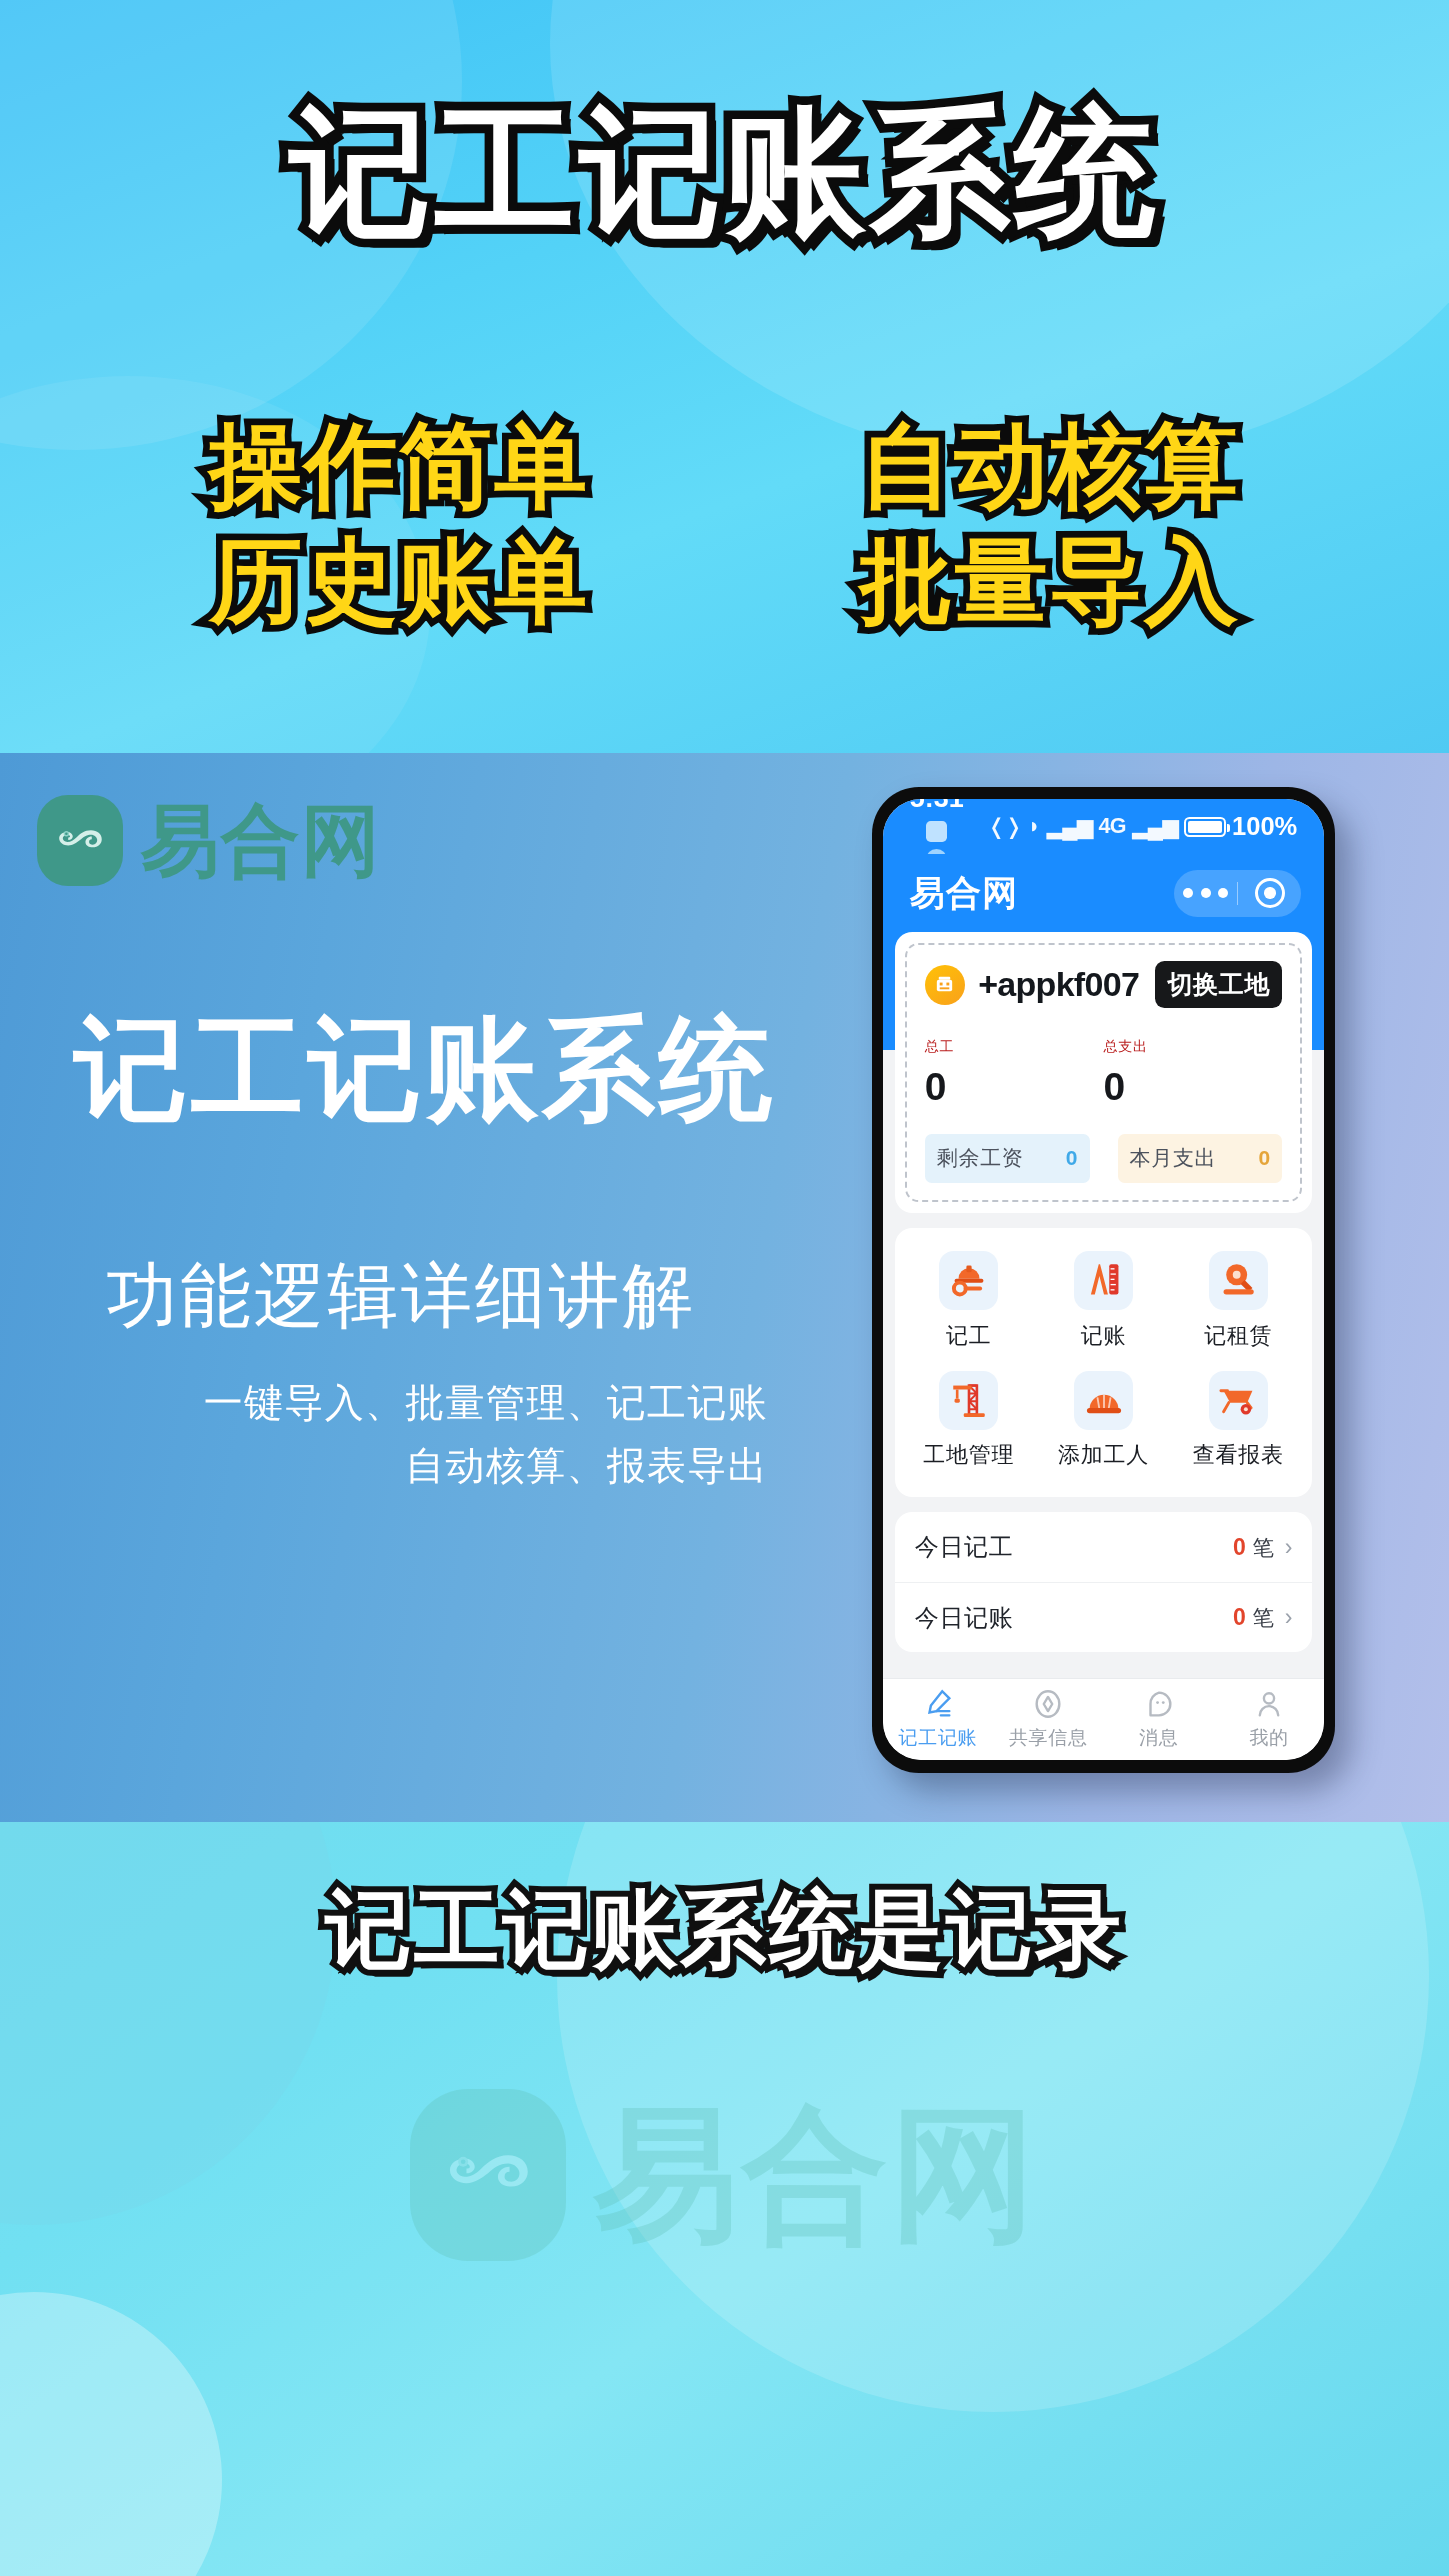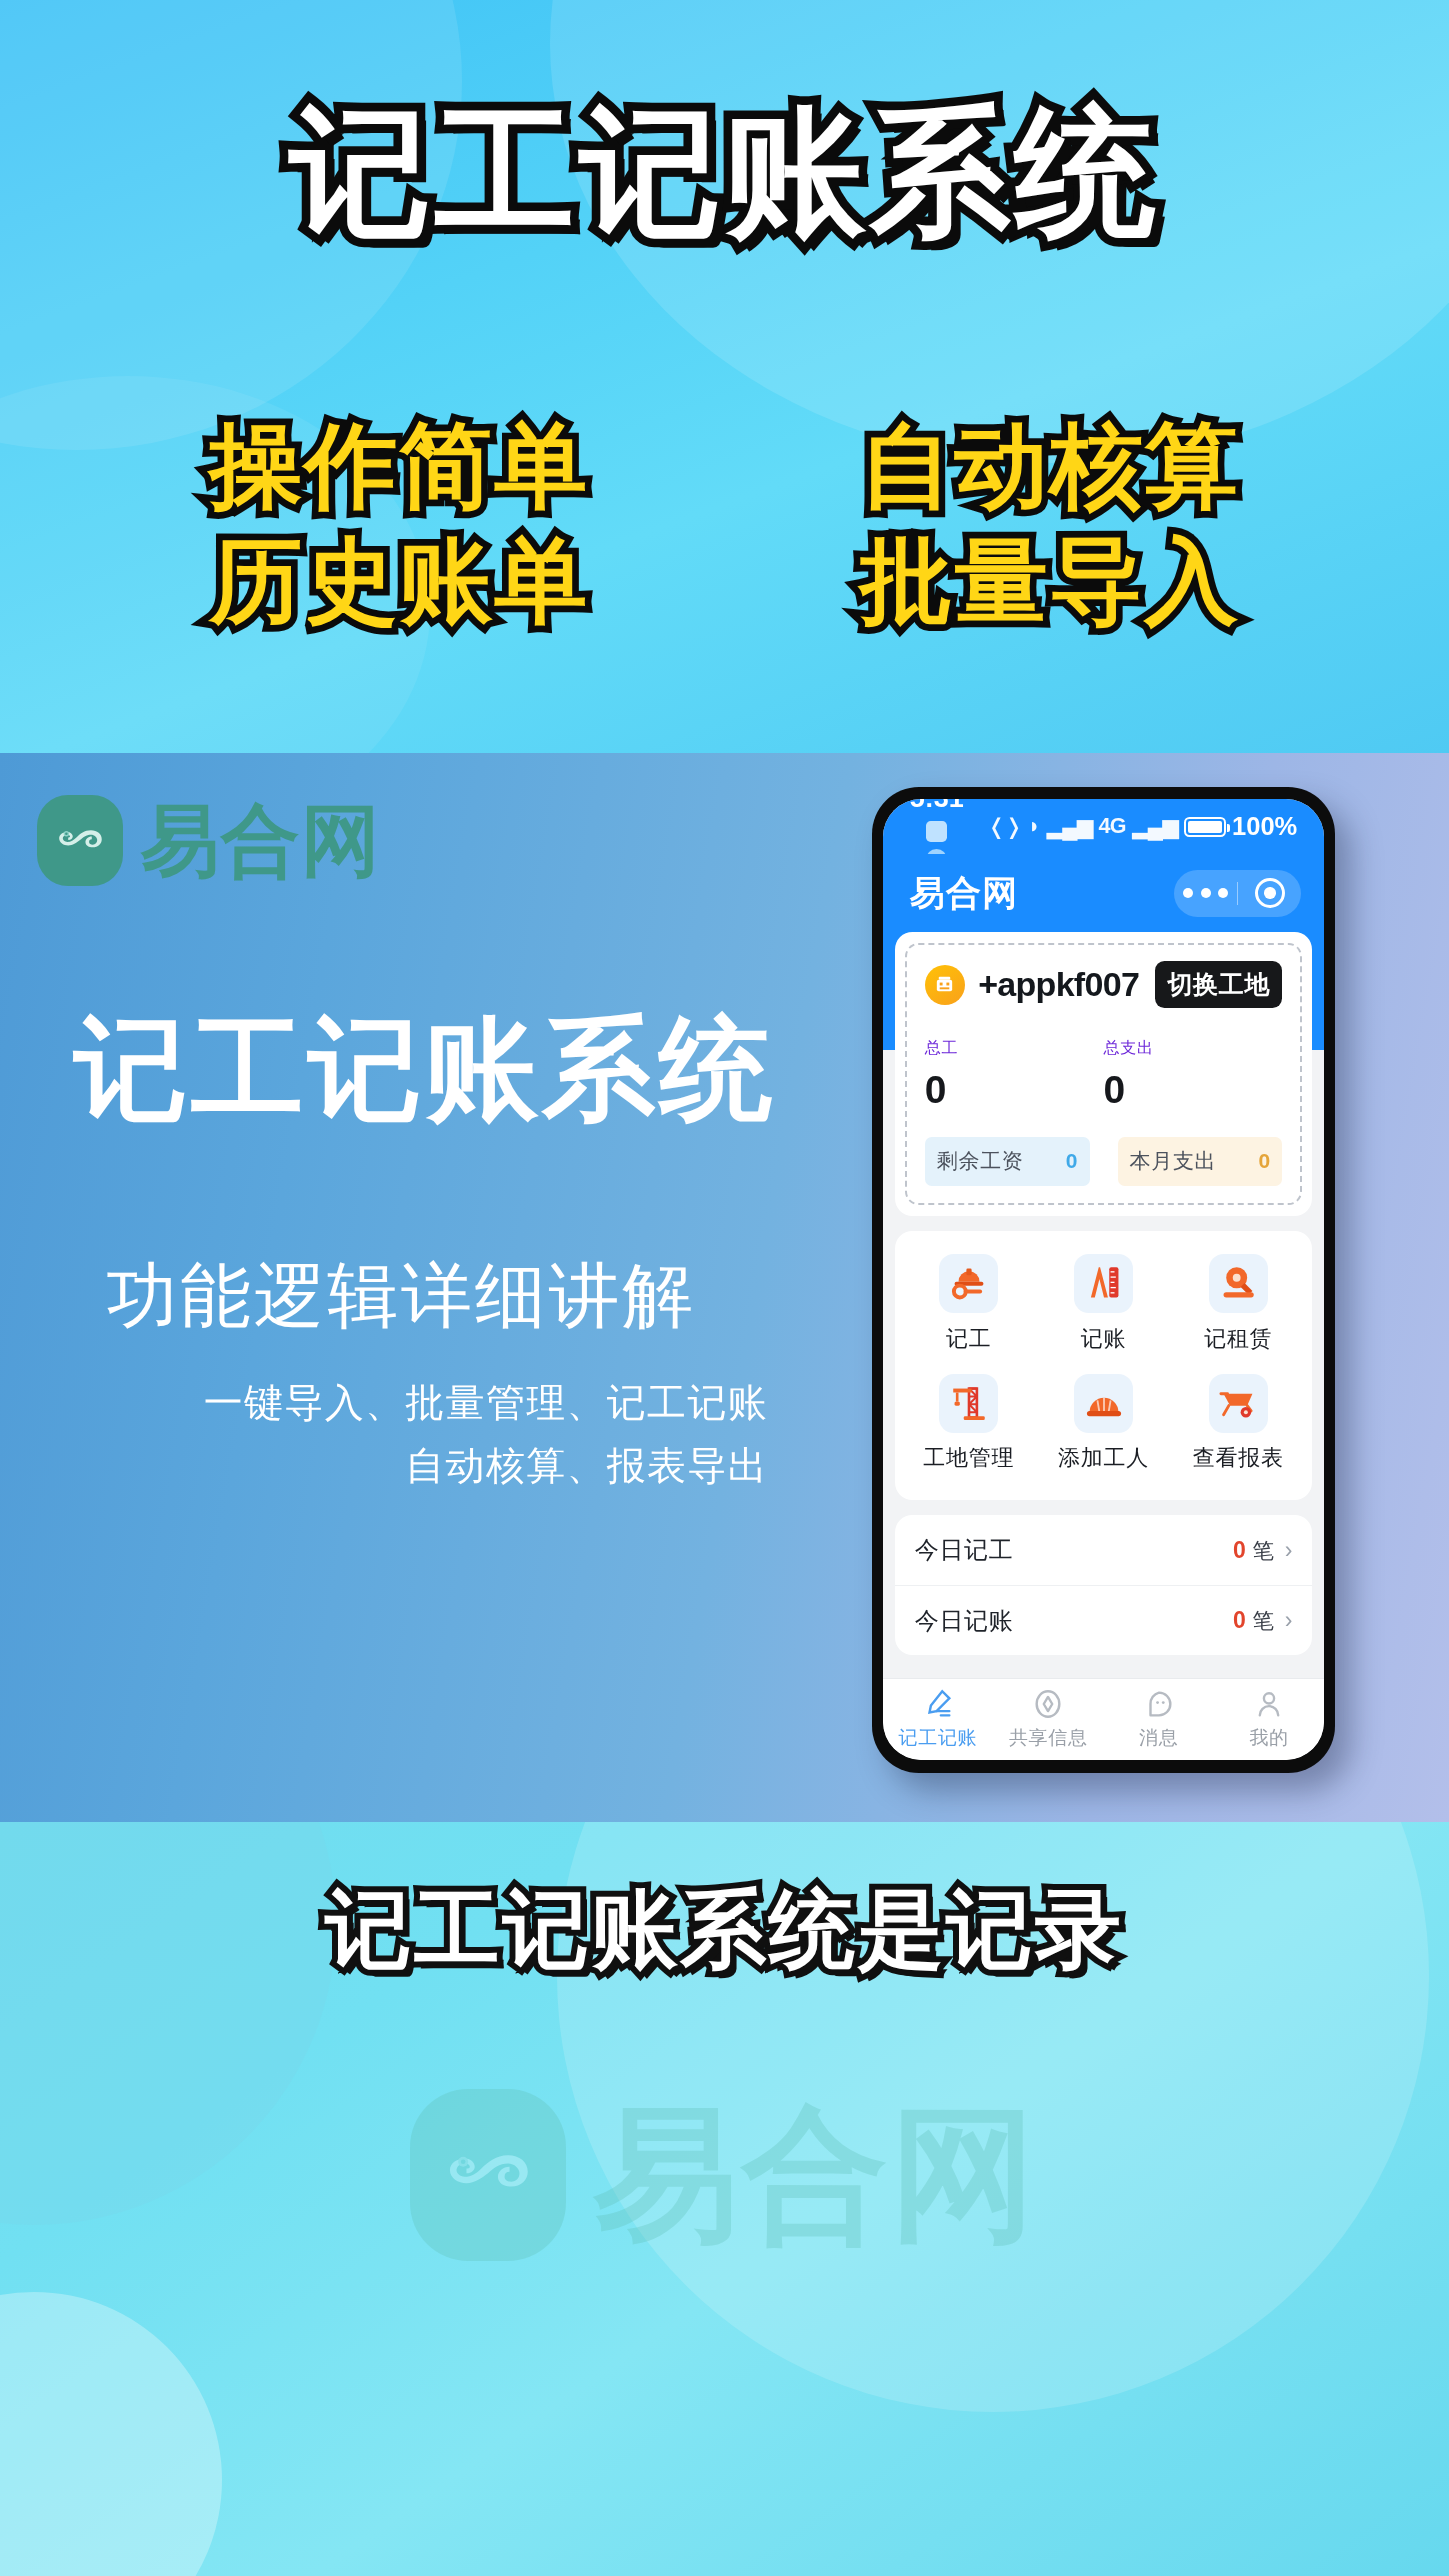--- a/index.html
+++ b/index.html
@@ -111,21 +111,21 @@
   .site-ico { width:40px; height:40px; border-radius:50%;
               background:linear-gradient(145deg,#ffc107,#f9a11b);
               display:flex; align-items:center; justify-content:center; flex:none; }
   .site-ico svg { width:23px; height:23px; }
   .site-name { font-size:34px; font-weight:bold; color:#14181d; margin-left:13.4px; letter-spacing:-0.7px; }
   .switch-btn { margin-left:auto; background:#17181a; color:#fff; font-size:25px; font-weight:bold;
                 border-radius:9.4px; padding:7.4px 12px; letter-spacing:0.7px; }
 
   .stats { display:flex; margin-top:29.5px; }
   .stat { flex:1; }
-  .stat .lbl { font-size:16px; color:#6d28d9; letter-spacing:0.7px;font-family:Liberation Serif, serif; }
+  .stat .lbl { font-size:14px; color:#b91c1c; letter-spacing:0.7px;font-family:Liberation Serif, serif; }
   .stat .val { font-size:39px; font-weight:bold; color:#16181c; margin-top:10.7px; line-height:1; }
 
   .minis { display:flex; gap:28px; margin-top:28px; }
   .mini { flex:1; border-radius:6.7px; padding:10.7px 12px; display:flex; align-items:center; }
   .mini.blue { background:#e4f2fb; }
   .mini.gold { background:#fdf3e2; }
   .mini .mlbl { font-size:21px; color:#4c525d; letter-spacing:0.7px; }
   .mini .mval { margin-left:auto; font-size:21px; font-weight:bold; }
   .mini.blue .mval { color:#3fa9e8; }
   .mini.gold .mval { color:#e5a53a; }

